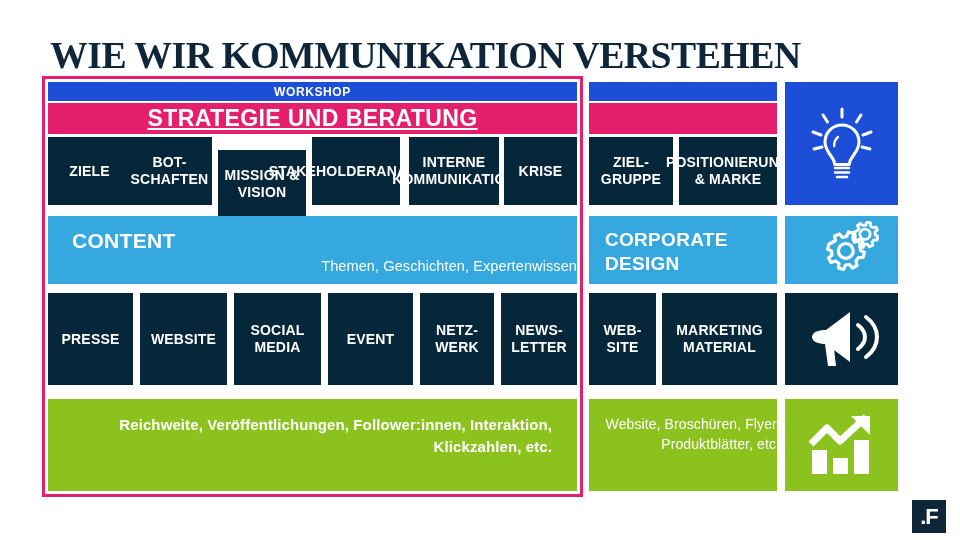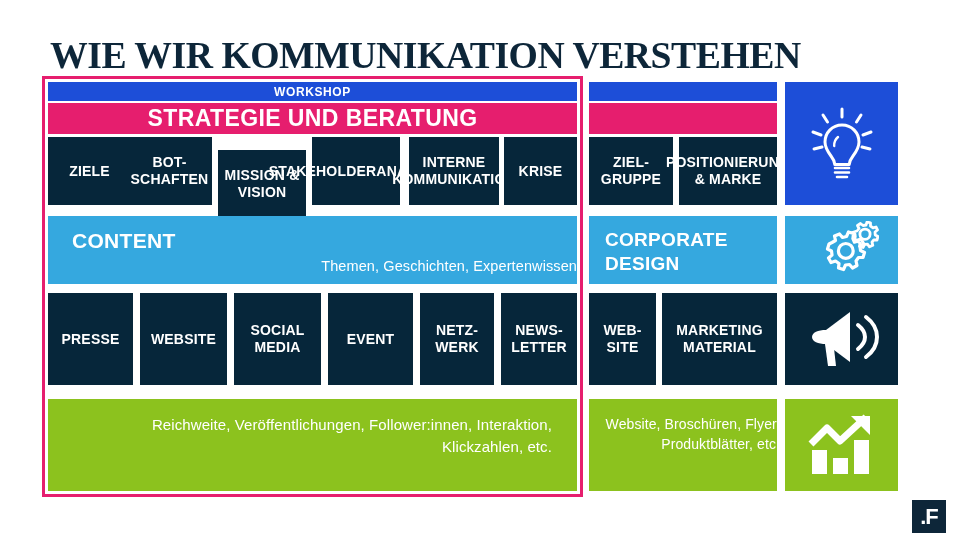--- a/index.html
+++ b/index.html
@@ -64,20 +64,21 @@
 
   .workshop-label {
     font-size: 12px;
     font-weight: bold;
     letter-spacing: 0.6px;
   }
   .strategie-label {
     font-size: 23px;
     font-weight: bold;
     letter-spacing: 0.4px;
+    text-decoration: underline;
   }
 
   .tile {
     position: absolute;
     box-sizing: border-box;
     background: #06263a;
     color: #ffffff;
     display: flex;
     align-items: center;
     justify-content: center;
@@ -177,21 +178,21 @@
 </div>
 
 <div class="tile" style="left:48px;  top:293px; width:85px;  height:92px;">PRESSE</div>
 <div class="tile" style="left:140px; top:293px; width:87px;  height:92px;">WEBSITE</div>
 <div class="tile" style="left:234px; top:293px; width:87px;  height:92px;">SOCIAL MEDIA</div>
 <div class="tile" style="left:328px; top:293px; width:85px;  height:92px;">EVENT</div>
 <div class="tile" style="left:420px; top:293px; width:74px;  height:92px;">NETZ-WERK</div>
 <div class="tile" style="left:501px; top:293px; width:76px;  height:92px;">NEWS-LETTER</div>
 
 <div class="band green band-green" style="left:48px; top:399px; width:529px; height:92px;">
-  <div class="band-sub" style="width:480px;">Reichweite, Veröffentlichungen, Follower:innen, Interaktion, Klickzahlen, etc.</div>
+  <div class="band-sub" style="width:480px;font-weight:bold;">Reichweite, Veröffentlichungen, Follower:innen, Interaktion, Klickzahlen, etc.</div>
 </div>
 
 <div class="bar purple bar-center workshop-label" style="left:589px; top:82px; width:188px; height:19px;"></div>
 
 <div class="bar pink bar-center strategie-label" style="left:589px; top:103px; width:188px; height:31px;"></div>
 
 <div class="tile" style="left:589px; top:137px; width:84px; height:68px;">ZIEL-GRUPPE</div>
 <div class="tile" style="left:679px; top:137px; width:98px; height:68px;">POSITIONIERUNG &amp; MARKE</div>
 
 <div class="band blue band-right" style="left:589px; top:216px; width:188px; height:68px;">

